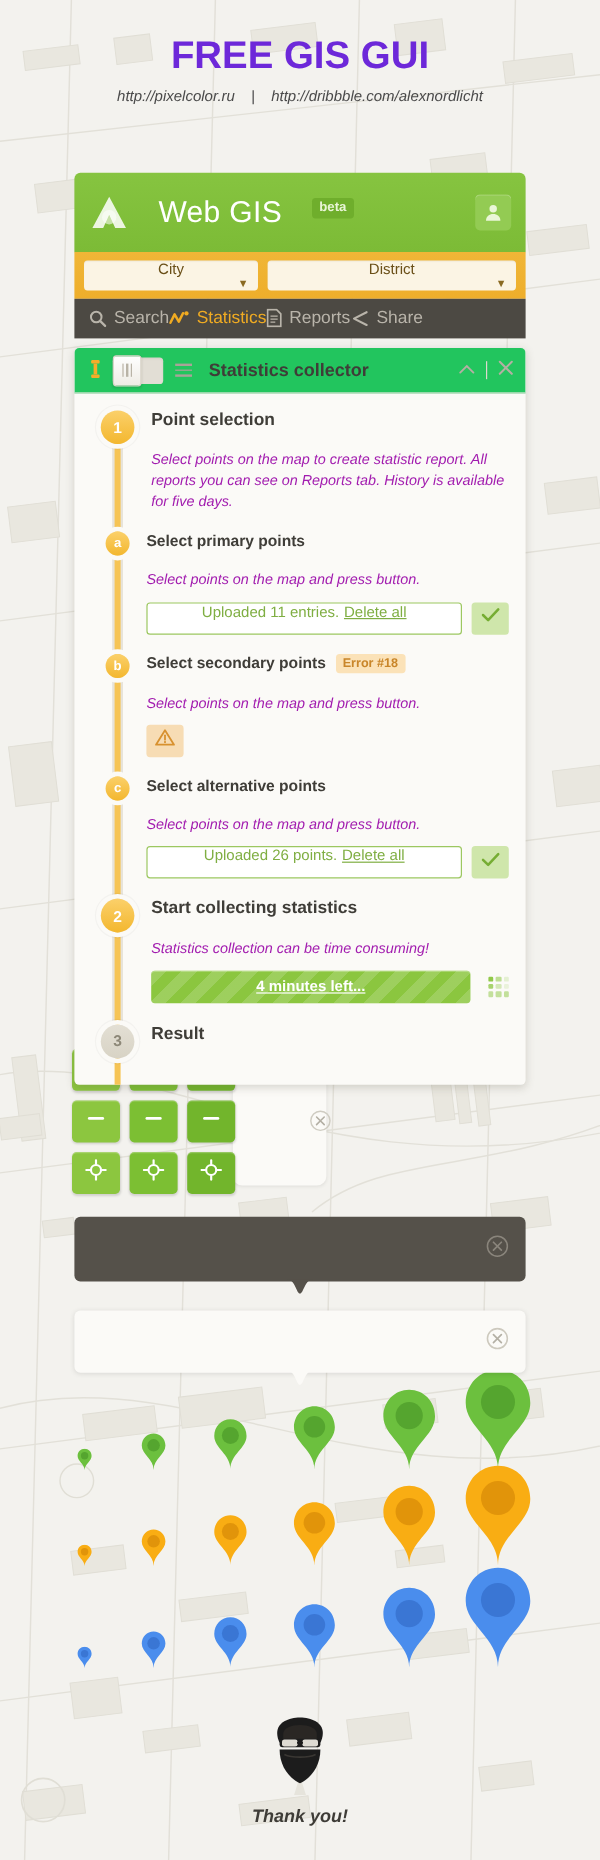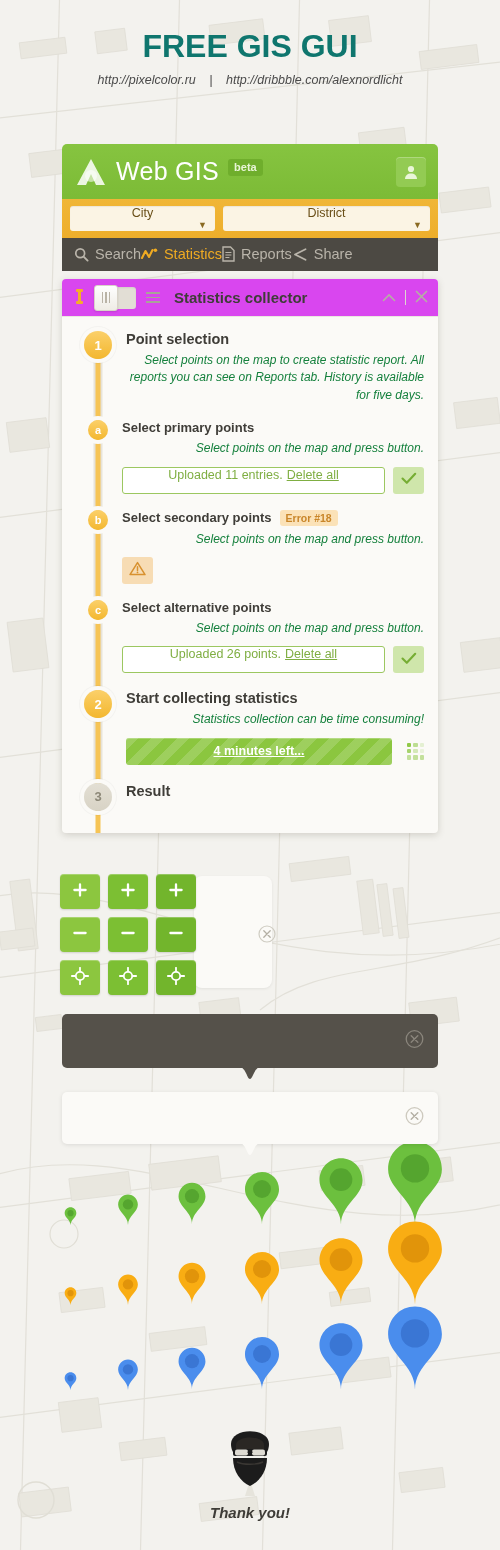--- a/index.html
+++ b/index.html
@@ -11,35 +11,35 @@
     overflow: hidden;
   }
 
   
   #map-bg { position: absolute; inset: 0; background: #f3f2ee; }
   #map-bg svg { width: 100%; height: 100%; display: block; }
 
   
   .title-block { position: absolute; top: 28px; left: 0; right: 0; text-align: center; z-index: 5; }
   .main-title {
-    font-size: 32px; font-weight: bold; color: #0f766e; letter-spacing: 0px;
+    font-size: 32px; font-weight: bold; color: #6d28d9; letter-spacing: 0px;
   }
   .author {
     font-size: 14px; font-weight: bold; font-style: italic; color: #3f3f3f; margin-top: 6px;
   }
   .links { font-size: 12.5px; font-style: italic; color: #4a4a4a; margin-top: 8px; }
   .links .sep { padding: 0 10px; }
 
   
   .app { position: absolute; left: 62px; top: 144px; width: 376px; z-index: 6; }
 
   .app-header {
-    height: 55px; background: linear-gradient(#86c440, #7cbb36);
+    height: 66px; background: linear-gradient(#86c440, #7cbb36);
     border-radius: 5px 5px 0 0; display: flex; align-items: center;
-    padding: 0 12px; box-shadow: 0 1px 0 rgba(0,0,0,.10);
+    padding: 0 12px; box-shadow: 0 1px 0 rgba(0,0,0,.10); gap: 16px;
   }
   .logo-mark { width: 34px; height: 30px; margin-right: 8px; flex: 0 0 auto; }
   .brand { font-size: 25px; color: #fff; font-weight: normal; letter-spacing: .3px; }
   .beta {
     margin-left: 9px; background: #6fae2c; color: #e9f5d7; font-size: 11px;
     font-weight: bold; padding: 2px 6px 3px; border-radius: 3px; position: relative; top: -4px;
   }
   .user-btn {
     margin-left: auto; width: 30px; height: 30px; border-radius: 4px;
     background: #93cb53; display: flex; align-items: center; justify-content: center;
@@ -68,21 +68,21 @@
   .nav-item.active { color: #f0ab22; }
   .nav-item svg { display: block; }
 
   
   .panel {
     margin-top: 8px; background: #fbfaf7; border-radius: 4px;
     box-shadow: 0 2px 7px rgba(90,85,70,.22); overflow: hidden;
   }
   .panel-title {
     height: 38px; display: flex; align-items: center; padding: 0 10px;
-    border-bottom: 1px solid #eae7e0; background: #d946ef;
+    border-bottom: 1px solid #eae7e0; background: #22c55e;
   }
   .pin-toggle { width: 14px; display: flex; justify-content: center; margin-right: 8px; }
   .switch {
     width: 42px; height: 22px; border-radius: 3px; background: #e2ded5;
     position: relative; box-shadow: inset 0 1px 2px rgba(0,0,0,.07); margin-right: 10px;
   }
   .switch .knob {
     position: absolute; left: 0; top: -2px; width: 24px; height: 26px; border-radius: 3px;
     background: linear-gradient(#fefefe, #efece5); border: 1px solid #d8d3c8;
     display: flex; align-items: center; justify-content: center; gap: 2px;
@@ -130,21 +130,21 @@
   .step-title {
     font-size: 14.5px; font-weight: bold; color: #3f3d38; display: flex;
     align-items: center; gap: 8px; flex-wrap: wrap;
   }
   .step-title.sm { font-size: 13px; }
   .badge-error {
     background: #fbe2b8; color: #c9862a; font-size: 10.5px; font-weight: bold;
     padding: 2px 6px; border-radius: 3px;
   }
   .step-desc {
-    font-size: 12px; font-style: italic; color: #15803d; line-height: 1.45; margin-top: 5px; text-align: right;
+    font-size: 12px; font-style: italic; color: #a21caf; line-height: 1.45; margin-top: 17px;
   }
   .row-action { display: flex; align-items: center; gap: 8px; margin-top: 9px; }
   .btn {
     flex: 1; height: 27px; border-radius: 3px; display: flex; align-items: flex-start;
     justify-content: center; font-size: 12.5px;
   }
   .btn-outline { border: 1px solid #9cc760; background: #fff; color: #7fae42; }
   .btn-outline .lnk { text-decoration: underline; margin-left: 4px; }
   .btn-green {
     background: linear-gradient(#87c73f, #77b630); color: #fff;

